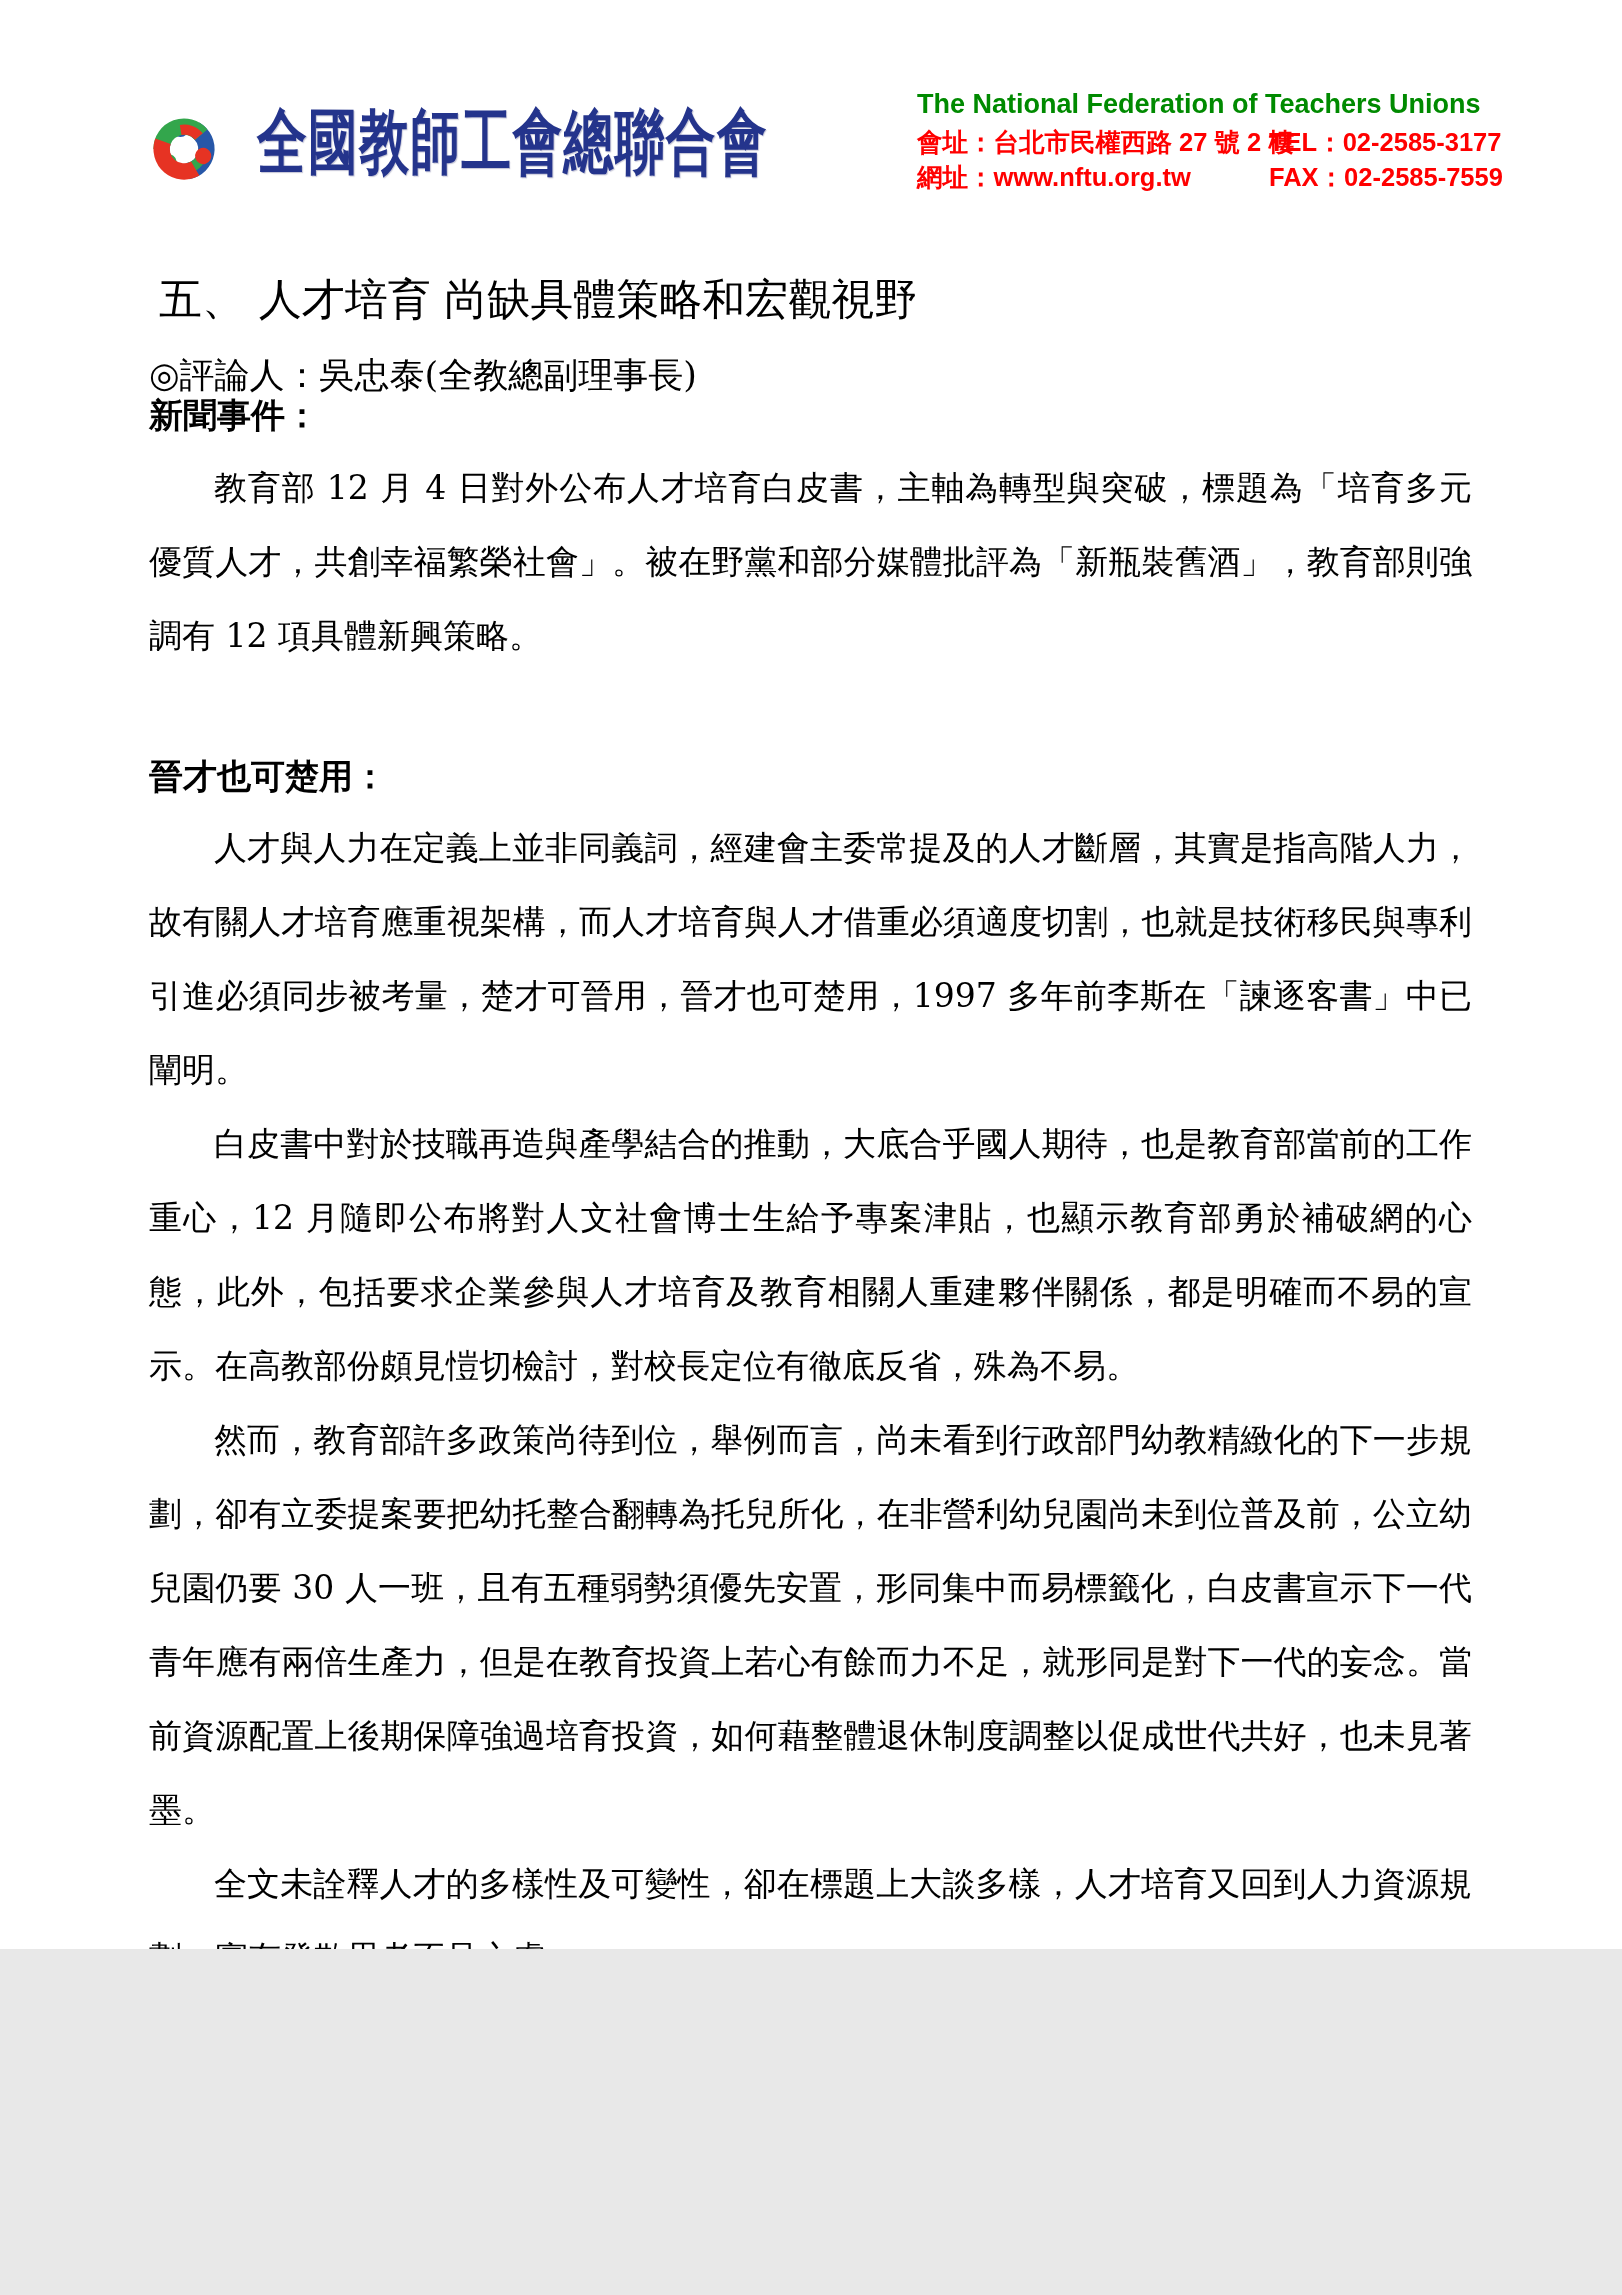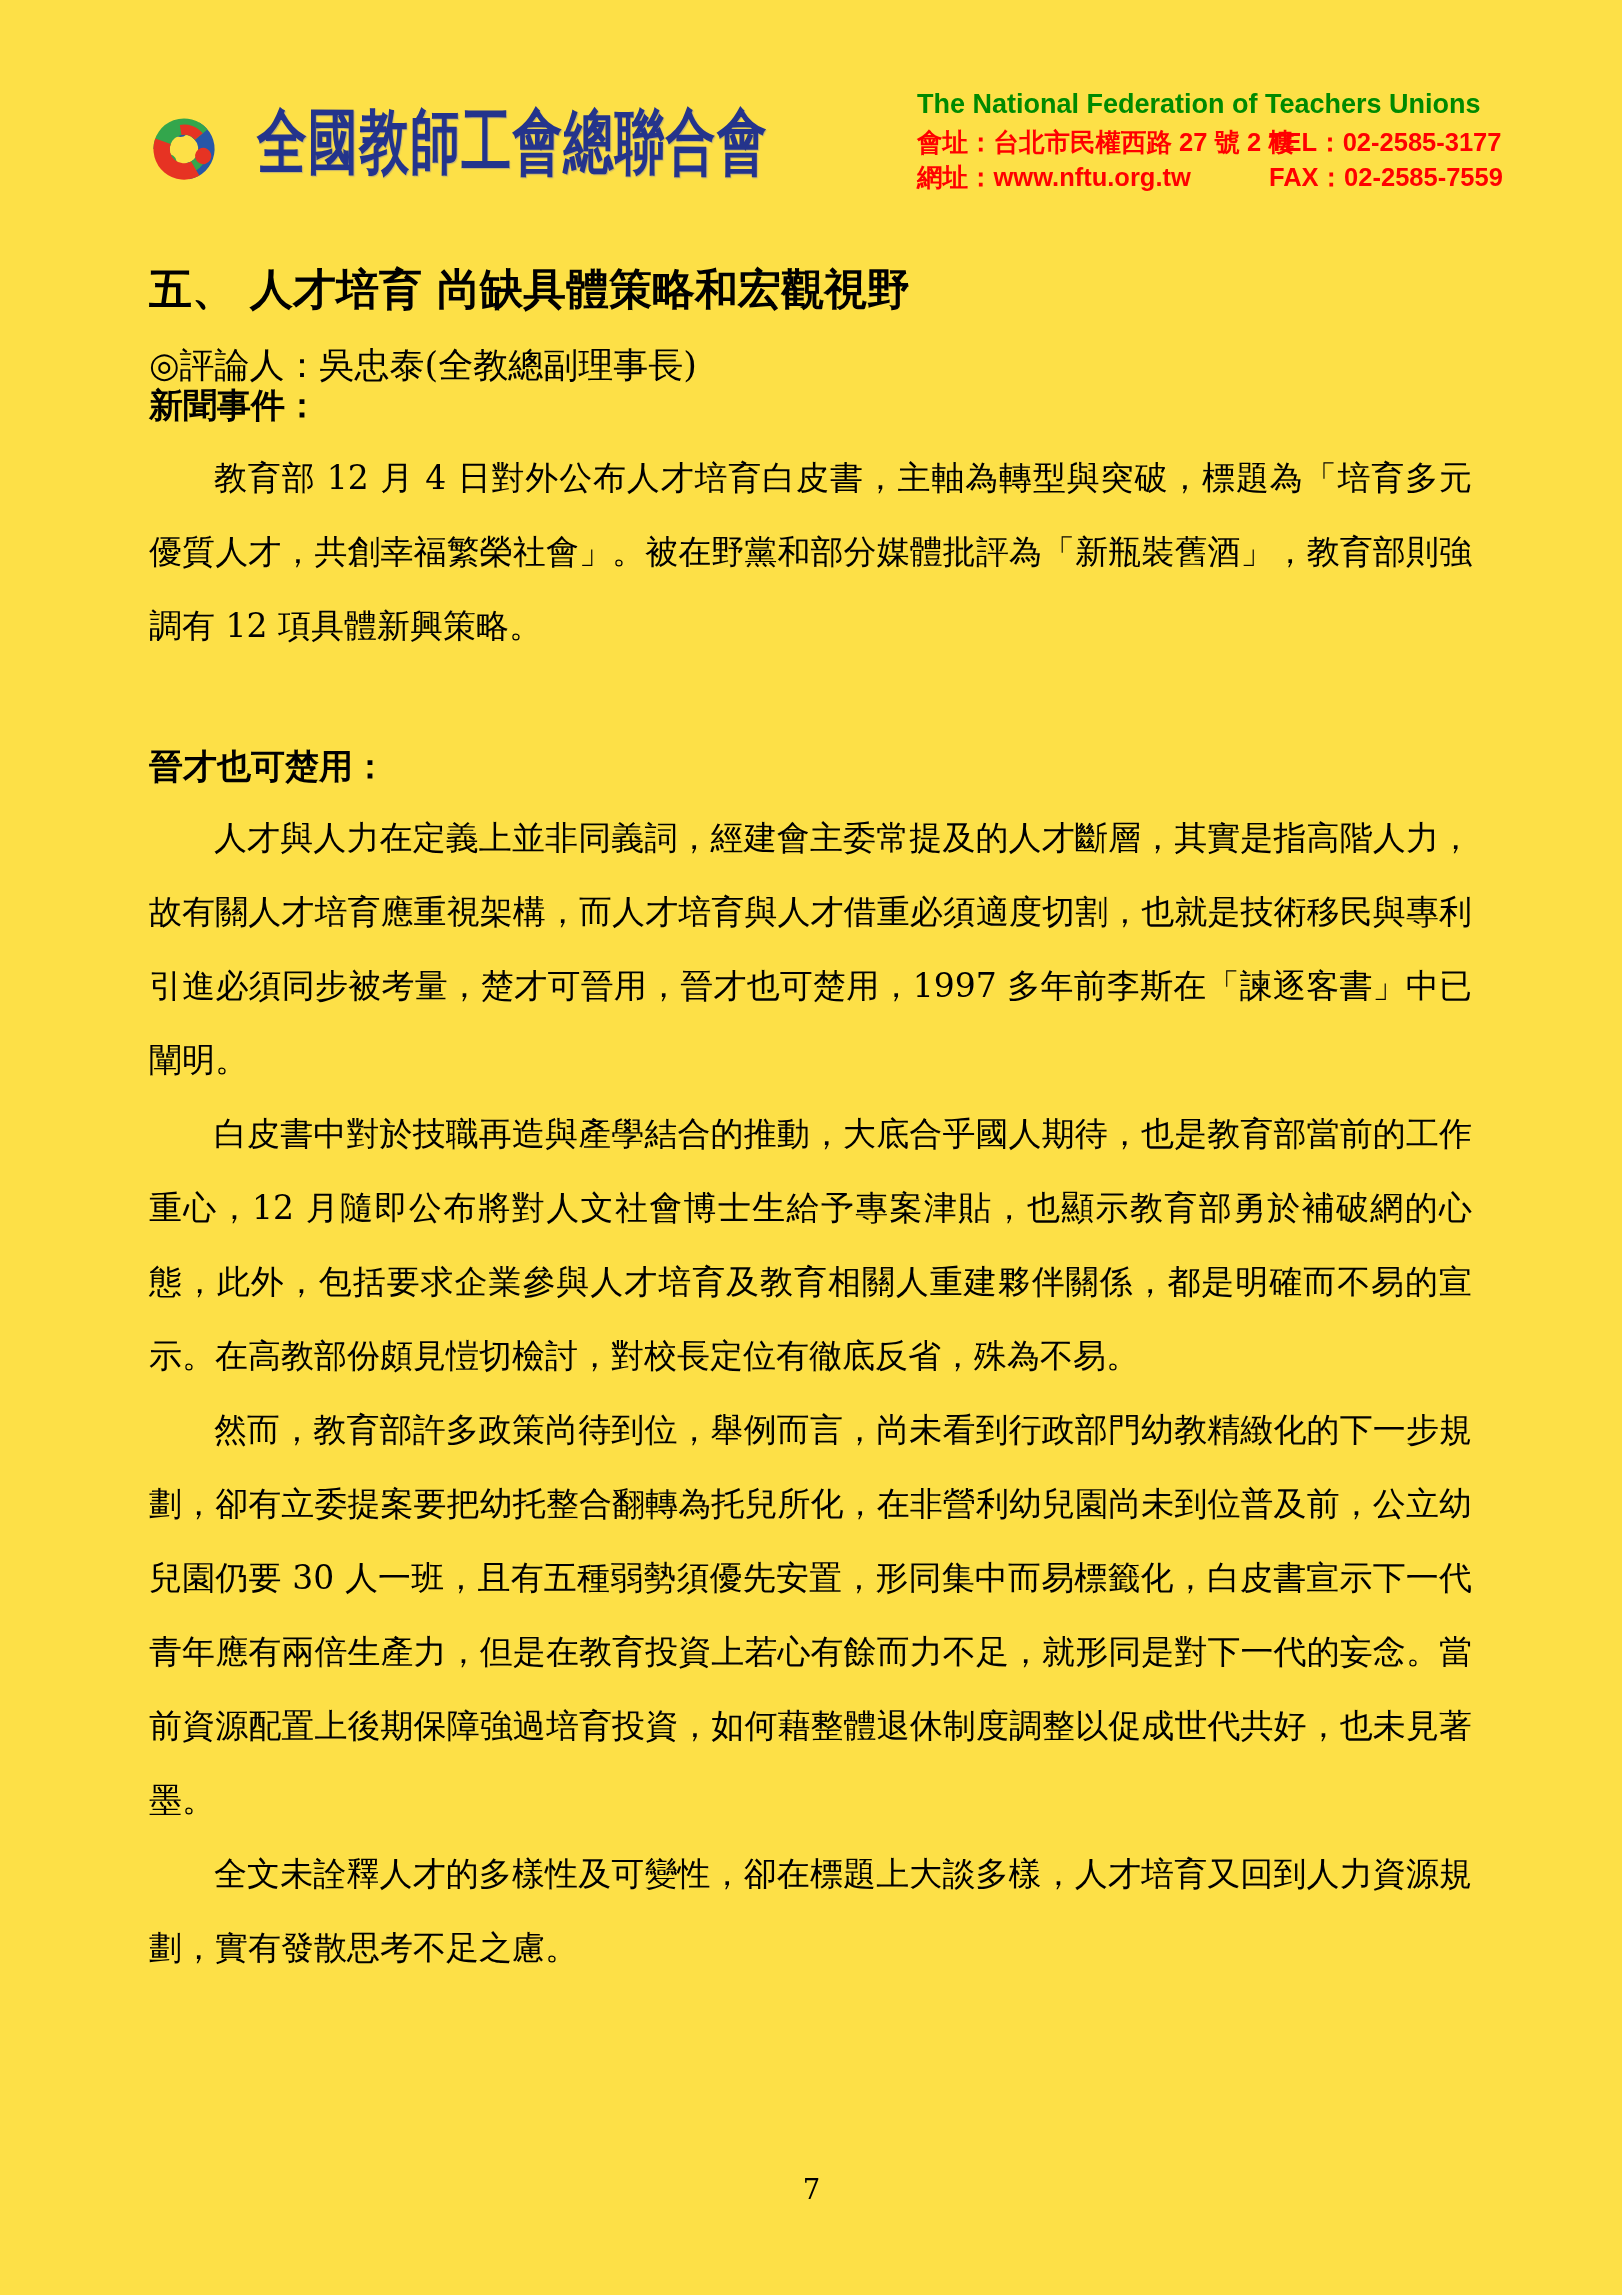--- a/index.html
+++ b/index.html
@@ -1,19 +1,19 @@
 <!DOCTYPE html>
 <html lang="zh-Hant" style="--green: #008A00; --red: #FF0000; --logo-navy: #24348C; --logo-blue: #2757A8; --logo-green: #33A64C; --logo-red: #E63323;font-size:10.5px"><head>
 <meta charset="utf-8">
 <style>
   html,body{margin:0;padding:0;background:#e8e8e8;}
   .page{
     position:relative;
-    width:1623px;height:2295px;
-    background:#fde047;
+    width:1623px;height:1949px;
+    background:#ffffff;
     font-family:"DejaVu Serif", serif;
     color:#000;
     overflow:hidden;
   }
   
   .logo-icon{position:absolute;left:133px;top:96px;width:102px;height:102px;}
   .logo-text{
     position:absolute;left:257px;top:102px;
     font-size:71px;font-weight:bold;line-height:1.12;
     color:var(--logo-navy,#24348C);
@@ -27,21 +27,21 @@
   }
   .org-en{
     color:var(--green,#008A00);
     font-size:27px;line-height:33px;margin-bottom:3.9px;white-space:nowrap;
   }
   .org-row{display:flex;color:var(--red,#FF0000);font-size:25.5px;line-height:35px;white-space:nowrap;}
   .org-row .cell-left{width:352px;flex:0 0 auto;}
   .org-row .cell-right{flex:0 0 auto;}
   
   .content{position:absolute;left:149px;top:264px;width:1323px;}
-  .doc-title{font-size:43px;font-weight:bold;line-height:50px;margin:0;}
+  .doc-title{font-size:43px;font-weight:normal;line-height:50px;margin:10px;}
   .reviewer{font-size:35px;line-height:42px;margin:30px 0 0 0;}
   .section-heading{font-size:34px;font-weight:bold;line-height:39px;margin:0 0 15.7px 0;}
   .heading-news{}
   .heading-comment{margin-top:84px;}
   .para{
     font-size:33px;line-height:74px;margin:0;
     text-align:justify;text-justify:inter-character;
     text-indent:65px;
   }
   

